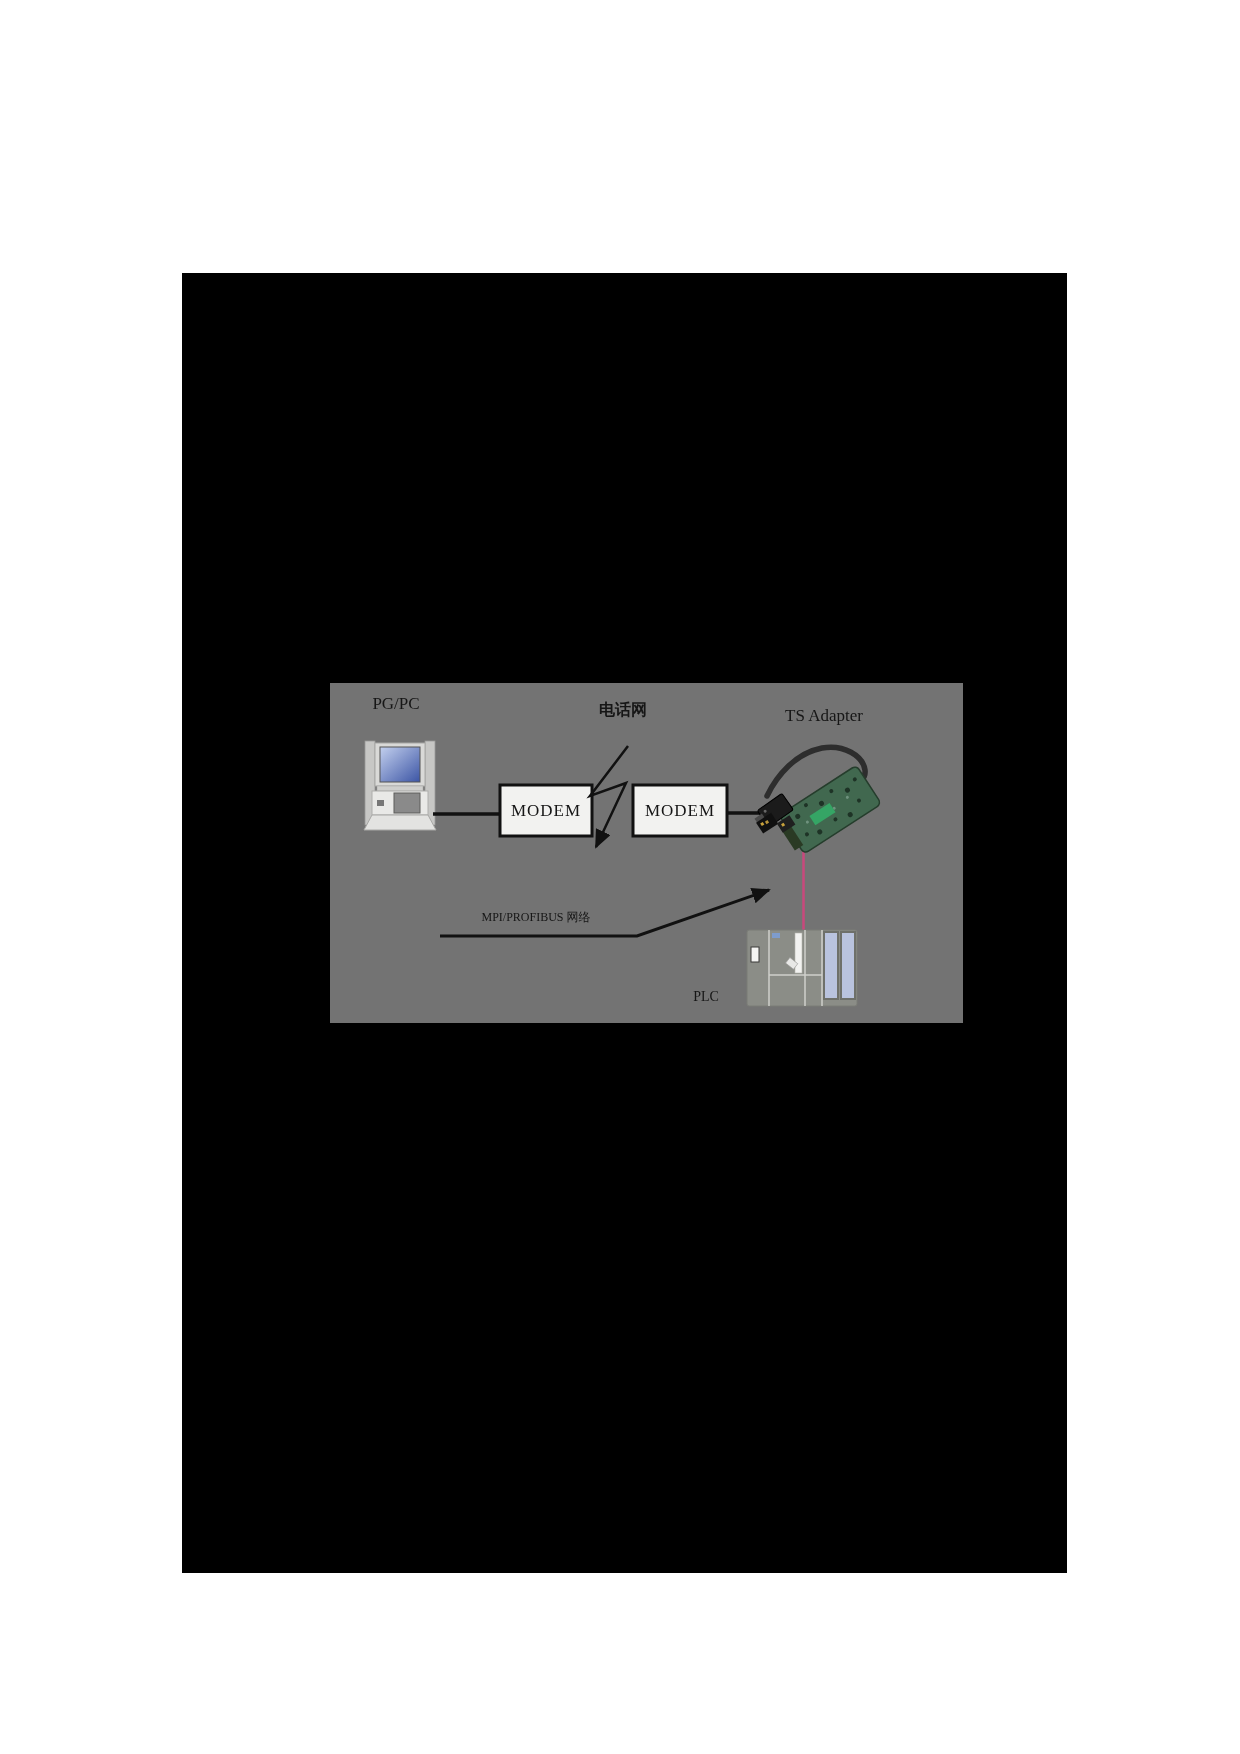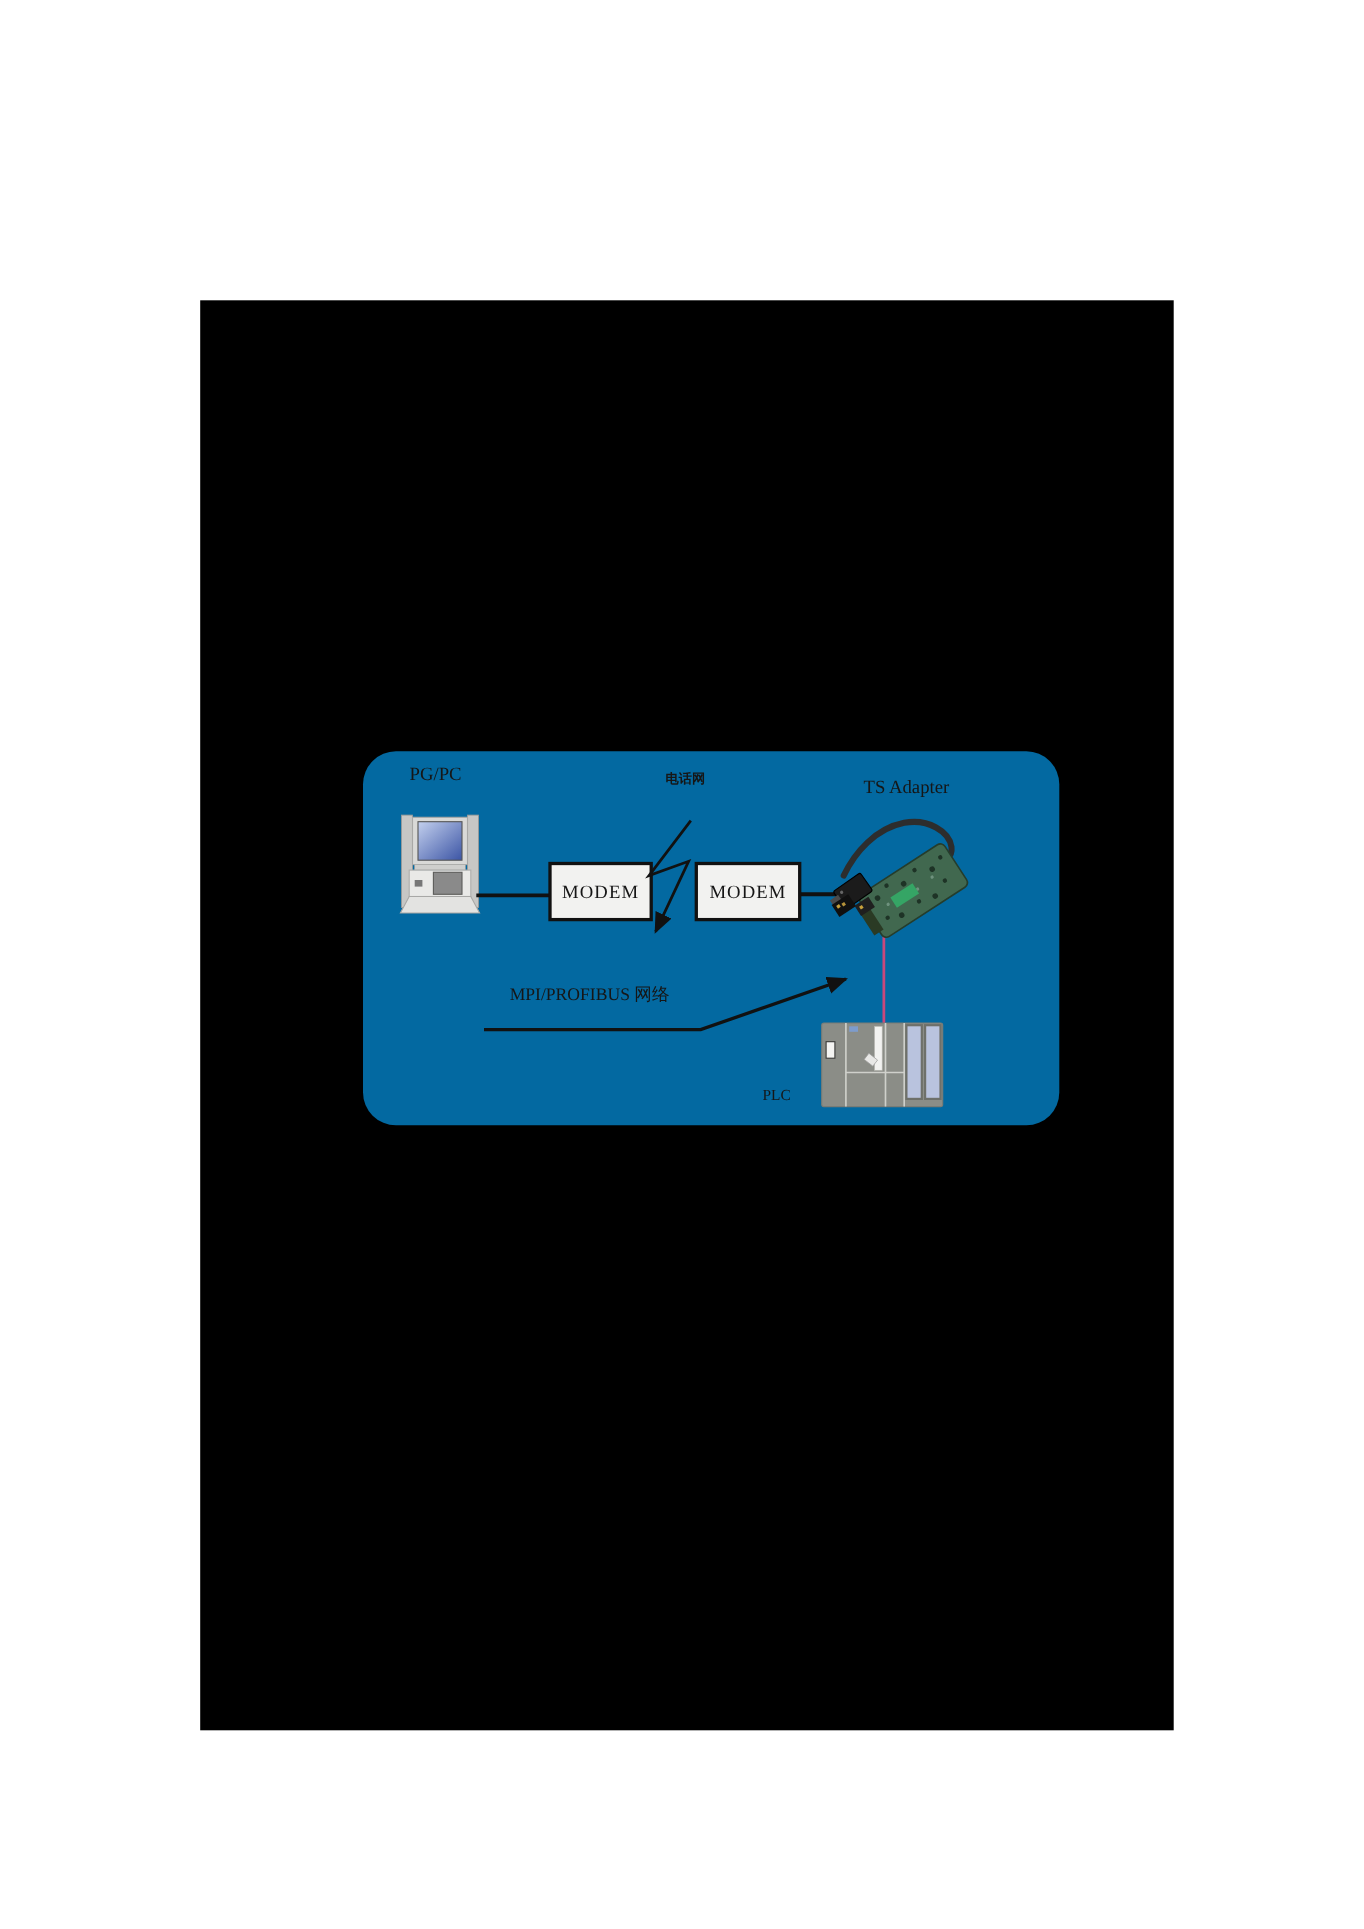--- a/index.html
+++ b/index.html
@@ -8,37 +8,36 @@
     background:#ffffff;
     font-family:"Liberation Serif", serif;
     overflow:hidden;
   }
   .black-canvas{
     position:absolute;left:182px;top:273px;width:885px;height:1300px;
     background:#000000;
   }
   .diagram-panel{
     position:absolute;left:330px;top:683px;width:633px;height:340px;
-    background:#0369a1;
-    border-radius:30px;
+    background:#737373;
   }
   .diagram-panel svg{position:absolute;left:0;top:0;}
   .lbl{
     position:absolute;color:#161616;text-align:center;line-height:1.05;
     font-family:"Liberation Serif", serif;
     white-space:nowrap;
   }
   .lbl-pgpc{left:30px;top:12px;width:72px;font-size:17px;}
-  .lbl-phone{left:252px;top:19px;width:82px;font-size:12px;font-weight:bold;font-family:"Liberation Sans",sans-serif;}
+  .lbl-phone{left:252px;top:19px;width:82px;font-size:16px;font-weight:bold;font-family:"Liberation Sans",sans-serif;}
   .lbl-tsadapter{left:442px;top:24px;width:104px;font-size:17px;}
   .lbl-modem{display:flex;align-items:center;justify-content:center;
     font-size:17px;letter-spacing:1px;}
   .lbl-modem1{left:170px;top:102px;width:92px;height:51px;}
   .lbl-modem2{left:303px;top:102px;width:94px;height:51px;}
-  .lbl-mpi{left:128px;top:214px;width:156px;font-size:16px;}
+  .lbl-mpi{left:128px;top:228px;width:156px;font-size:12px;}
   .lbl-plc{left:348px;top:307px;width:56px;font-size:14px;}
 </style>
 </head>
 <body>
 
 <div class="page">
   <div class="black-canvas"></div>
 
   <div class="diagram-panel">
 

